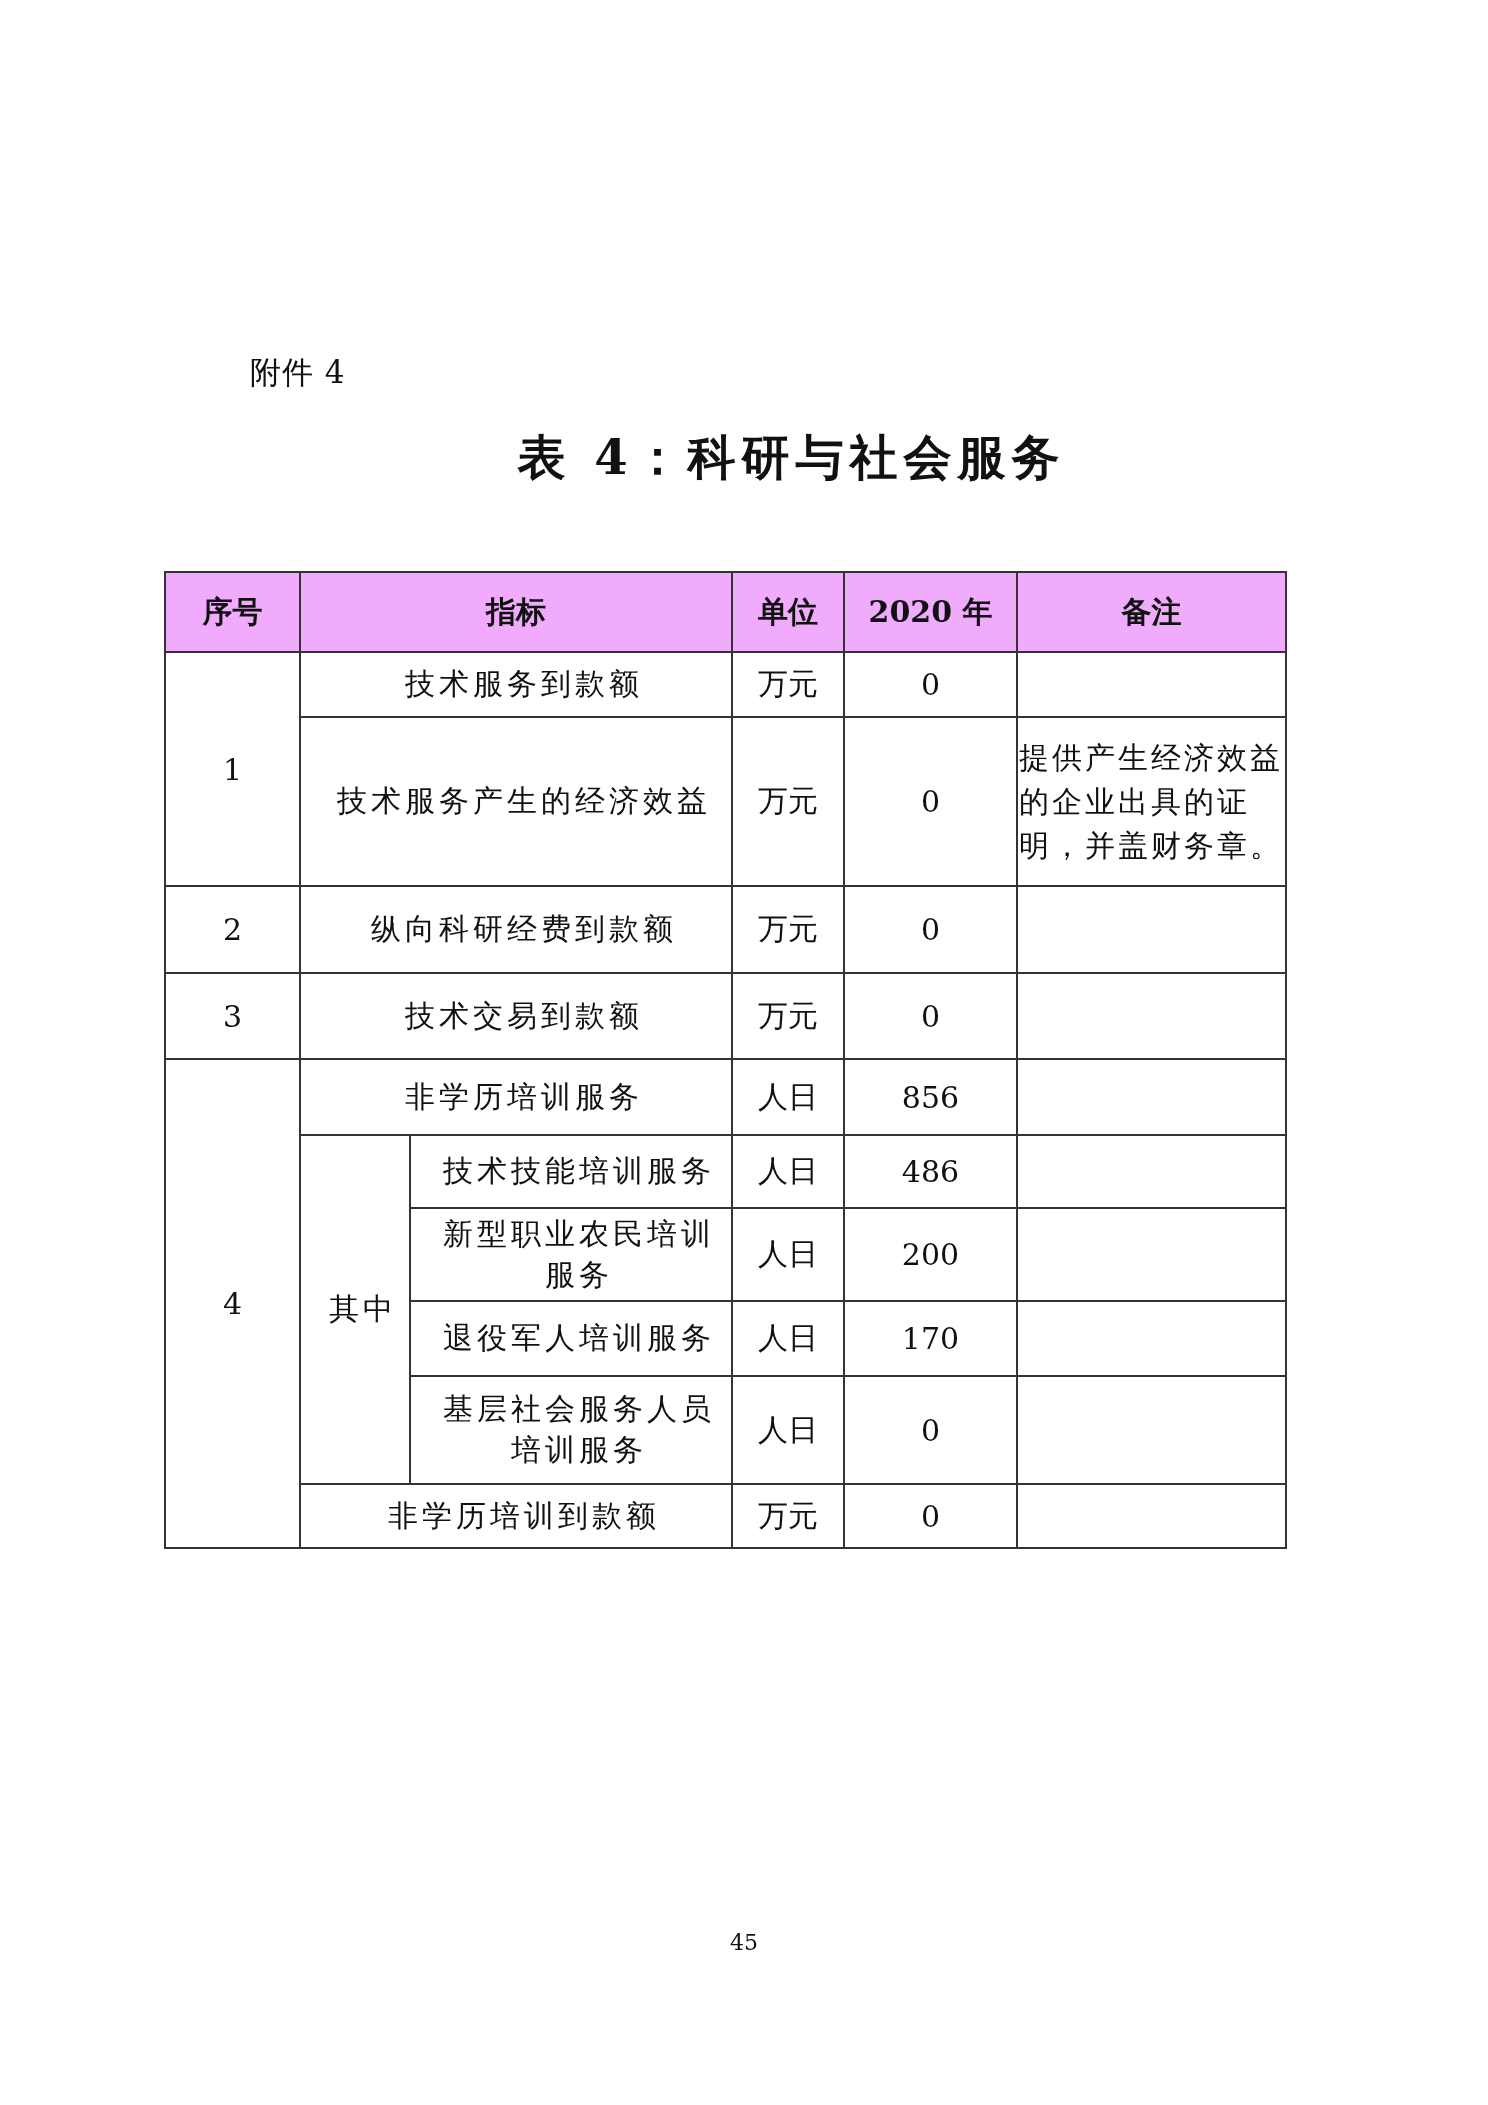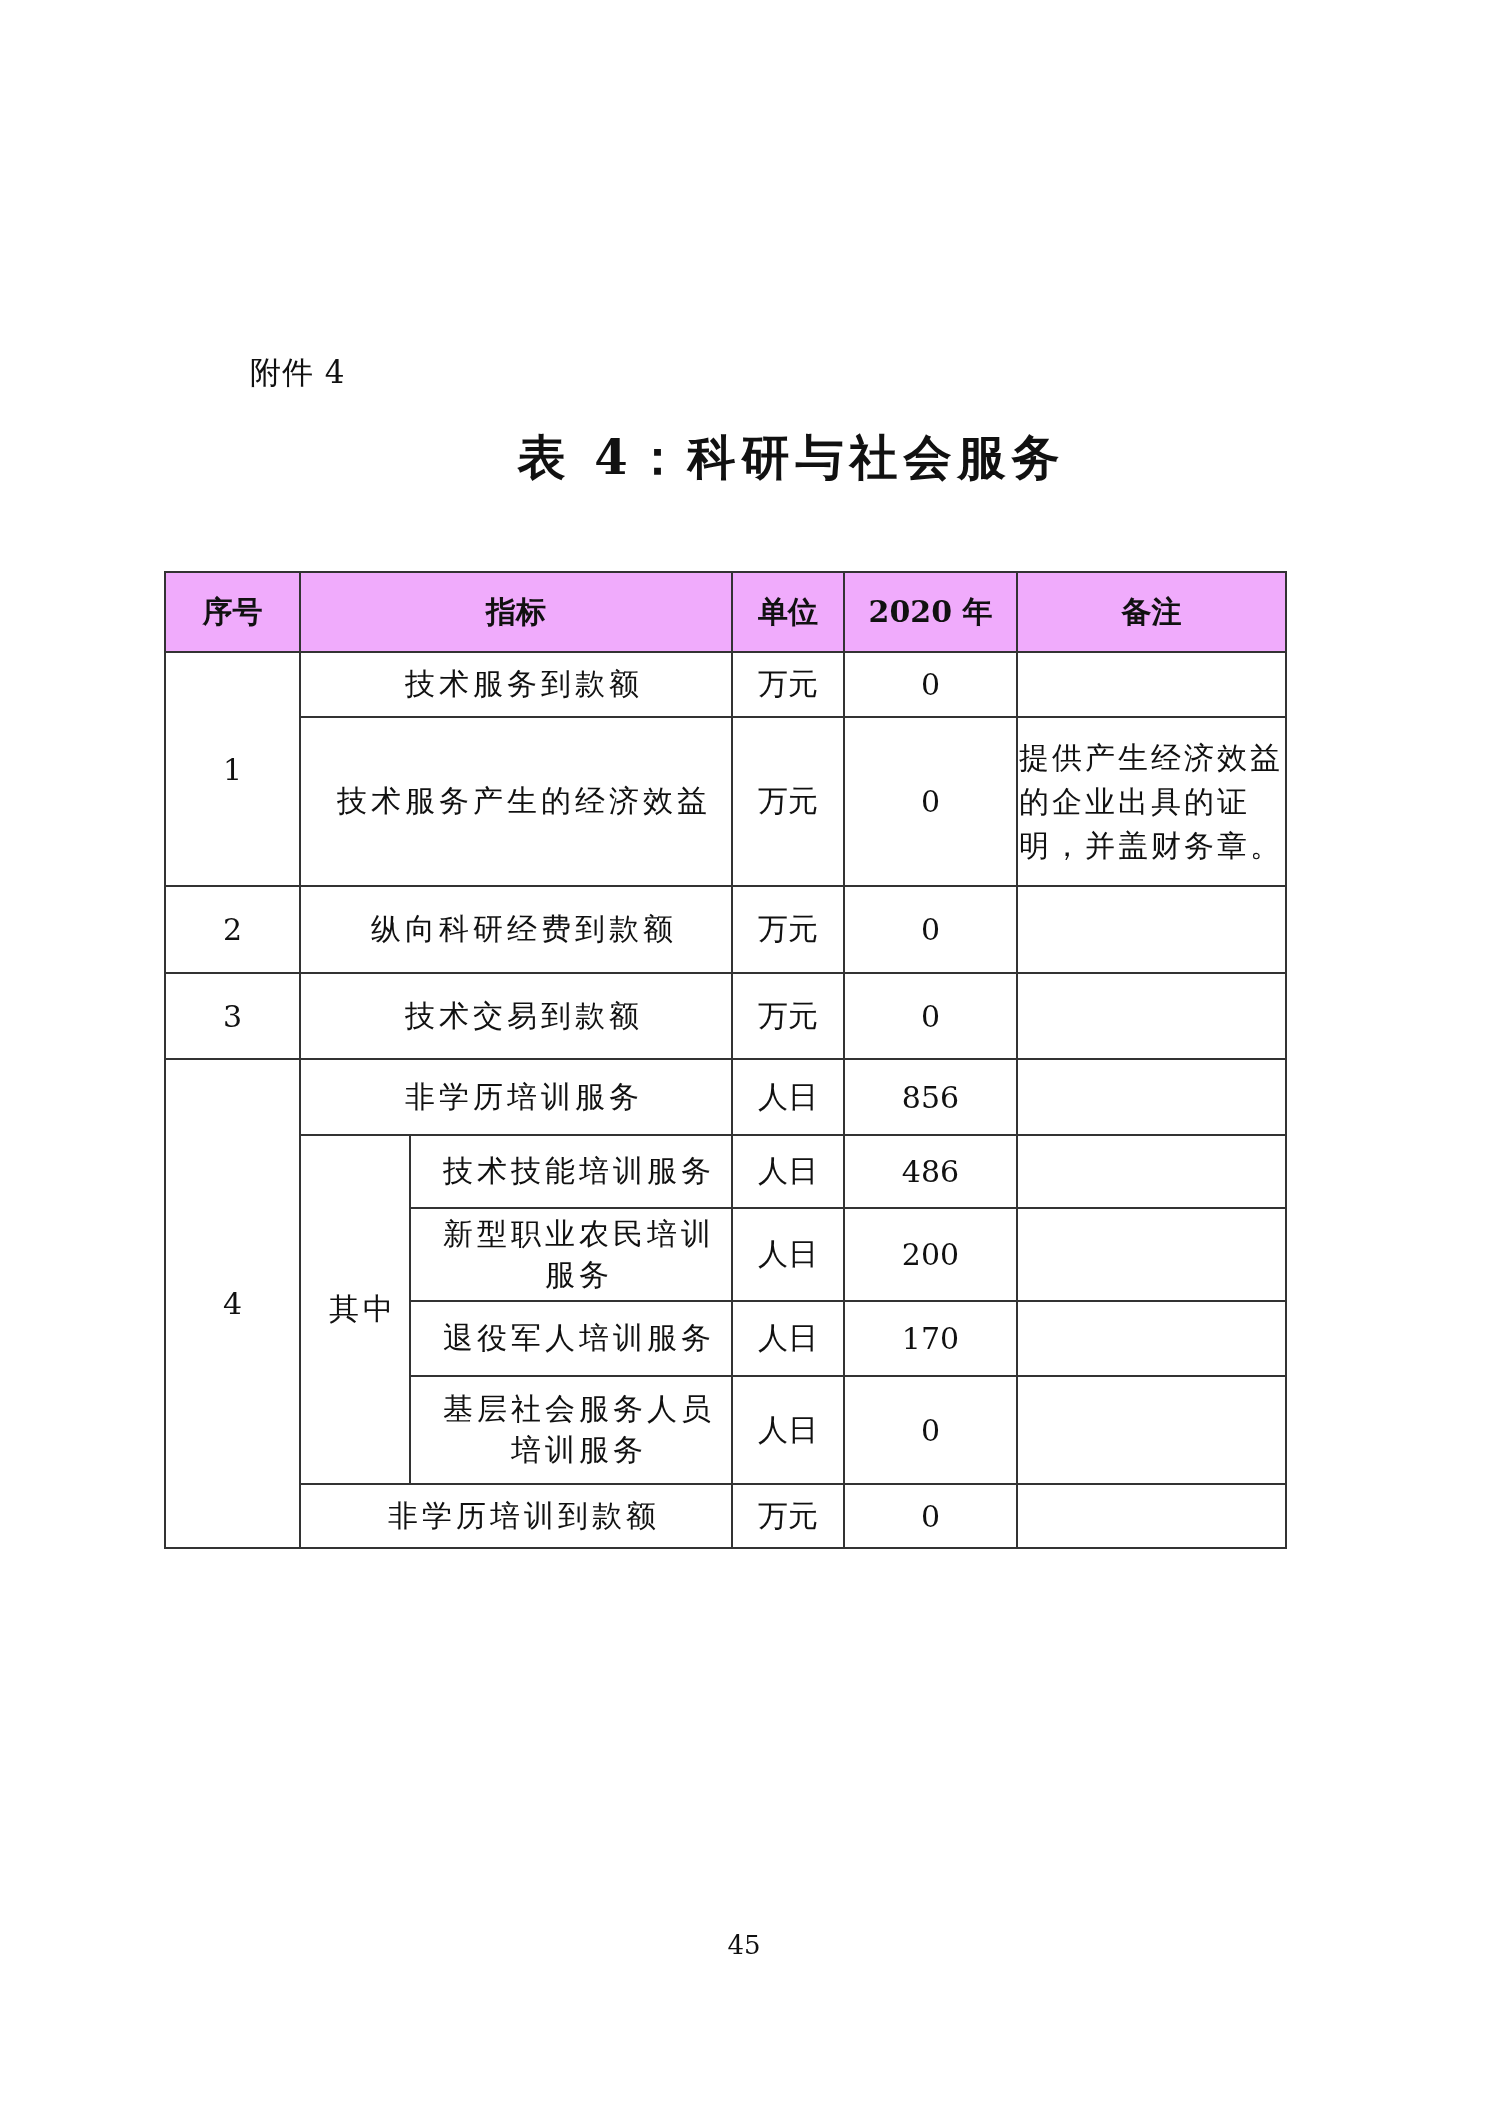--- a/index.html
+++ b/index.html
@@ -8,21 +8,21 @@
   .attach { position:absolute; left:250px; top:352px; font-size:31px; letter-spacing:1px; }
   .title { position:absolute; left:0; width:1488px; top:426px; text-align:center;
            font-size:48px; font-weight:bold; letter-spacing:6px; padding-left:31px; box-sizing:border-box;margin-left:32px; }
   table { position:absolute; left:164px; top:571px; width:1121px; border-collapse:collapse;
           table-layout:fixed; font-size:30px; }
   td, th { border:2px solid #333; padding:0; vertical-align:middle; }
   th { background:#f0abfc; font-weight:bold; height:78px; text-align:center; }
   td.c { text-align:center; }
   td.l { text-align:center; padding-left:16px; letter-spacing:4px; }
   td.note { font-size:30px; line-height:44px; text-align:left; padding:8px 1px; letter-spacing:3px; }
-  .page { position:absolute; left:0; width:1488px; top:1930px; text-align:center; font-size:26px; }
+  .page { position:absolute; left:0; width:1488px; top:1930px; text-align:center; font-size:22px; }
 </style>
 </head>
 <body>
 
 <div class="attach">附件 4</div>
 <div class="title">表 4：科研与社会服务</div>
 
 <table>
   <colgroup>
     <col style="width:135px">

